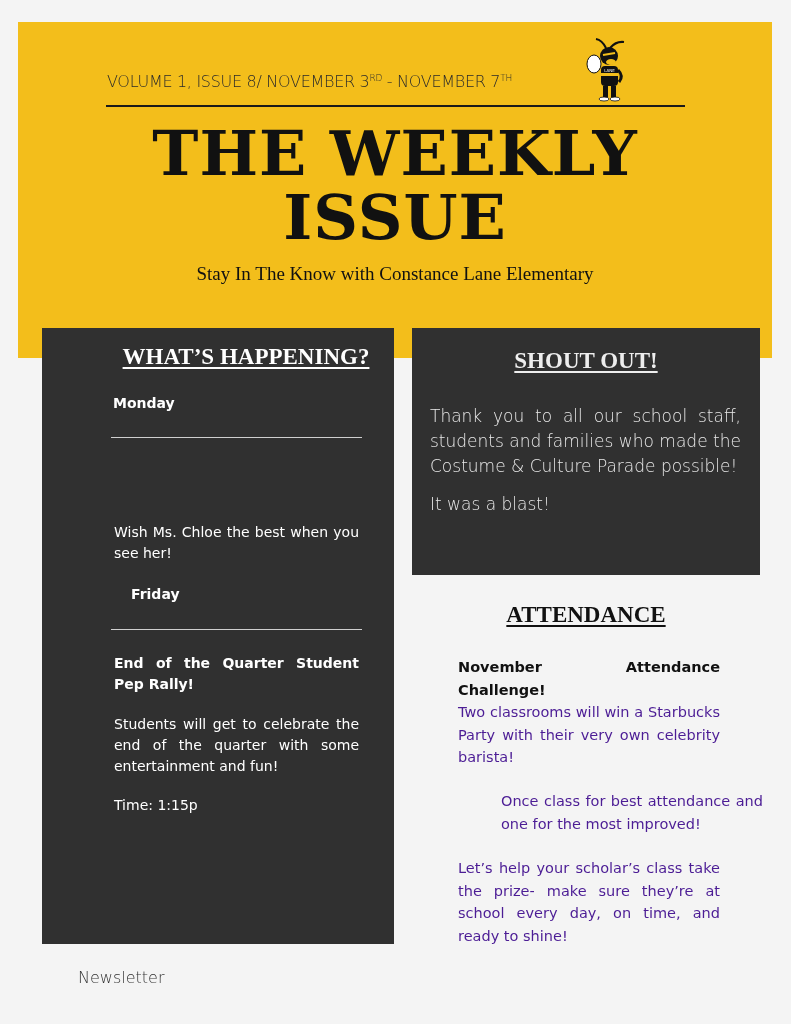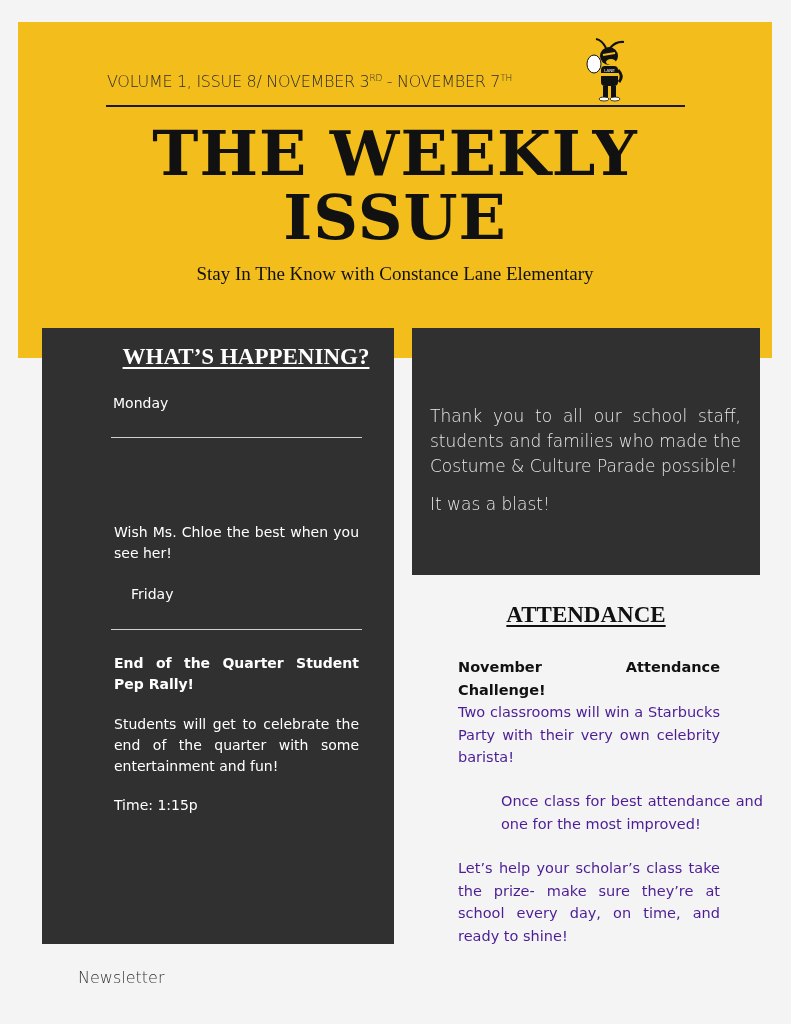--- a/index.html
+++ b/index.html
@@ -7,21 +7,21 @@
   .header{position:absolute;left:18px;top:22px;width:754px;height:336px;background:#f3be1b;}
   .volume{position:absolute;left:89px;top:50px;font-family:"DejaVu Sans",sans-serif;font-size:16px;color:#2a2a2a;letter-spacing:-0.3px;font-weight:300;}
   .volume sup{font-size:9px;}
   .rule{position:absolute;left:88px;top:83px;width:579px;height:2px;background:#1a1a1a;}
   .bee{position:absolute;left:566px;top:16px;width:46px;height:64px;}
   .title{position:absolute;left:0;top:100px;width:754px;text-align:center;font-family:"DejaVu Serif",serif;font-weight:bold;font-size:62px;line-height:64px;color:#111;letter-spacing:1px;}
   .tagline{position:absolute;left:0;top:241px;width:754px;text-align:center;font-family:"Liberation Serif",serif;font-size:19px;color:#111;}
   .panel-left{position:absolute;left:42px;top:328px;width:352px;height:616px;background:#303030;color:#fff;}
   .panel-shout{position:absolute;left:412px;top:328px;width:348px;height:247px;background:#303030;color:#eee;}
   .sec-title{font-family:"Liberation Serif",serif;font-weight:bold;font-size:23px;text-decoration:underline;text-underline-offset:3px;text-align:center;position:absolute;left:0;width:100%;}
-  .day{position:absolute;font-family:"DejaVu Sans",sans-serif;font-weight:normal;font-size:14px;}
+  .day{position:absolute;font-family:"DejaVu Sans",sans-serif;font-weight:bold;font-size:14px;}
   .hr{position:absolute;left:69px;width:251px;height:1px;background:#cfcfcf;}
   .p{position:absolute;left:72px;width:245px;font-family:"DejaVu Sans",sans-serif;font-size:14px;line-height:21px;text-align:justify;}
   .p.bold{font-weight:bold;}
   .shout-p{position:absolute;left:18px;width:311px;font-family:"DejaVu Sans",sans-serif;font-size:17px;line-height:25px;text-align:justify;font-weight:300;color:#e8e8e8;}
   .att{position:absolute;left:412px;top:590px;width:348px;color:#111;}
   .att .sec-title{color:#111;}
   .att-p{position:absolute;left:46px;width:262px;font-family:"DejaVu Sans",sans-serif;font-size:14.5px;line-height:22.5px;text-align:justify;color:#4c1d95;}
   .footer{position:absolute;left:78px;top:968px;font-family:"DejaVu Sans",sans-serif;font-size:16px;color:#333;font-weight:300;}
 </style>
 </head>
@@ -59,20 +59,21 @@
   <div class="hr" style="top:109px;"></div>
   <div class="p" style="top:194px;">Wish Ms. Chloe the best when you see her!</div>
   <div class="day" style="left:89px;top:258px;">Friday</div>
   <div class="hr" style="top:301px;"></div>
   <div class="p bold" style="top:325px;">End of the Quarter Student Pep Rally!</div>
   <div class="p" style="top:386px;">Students will get to celebrate the end of the quarter with some entertainment and fun!</div>
   <div class="p" style="top:467px;">Time: 1:15p</div>
 </div>
 
 <div class="panel-shout">
+  <div class="sec-title" style="top:20px;">SHOUT OUT!</div>
   <div class="shout-p" style="top:76px;">Thank you to all our school staff, students and families who made the Costume &amp; Culture Parade possible!</div>
   <div class="shout-p" style="top:164px;">It was a blast!</div>
 </div>
 
 <div class="att">
   <div class="sec-title" style="top:12px;">ATTENDANCE</div>
   <div class="att-p" style="top:66px;font-weight:bold;color:#111;">November Attendance Challenge!</div>
   <div class="att-p" style="top:111px;">Two classrooms will win a Starbucks Party with their very own celebrity barista!</div>
   <div class="att-p" style="top:200px;margin-left:43px;">Once class for best attendance and one for the most improved!</div>
   <div class="att-p" style="top:267px;">Let’s help your scholar’s class take the prize- make sure they’re at school every day, on time, and ready to shine!</div>

